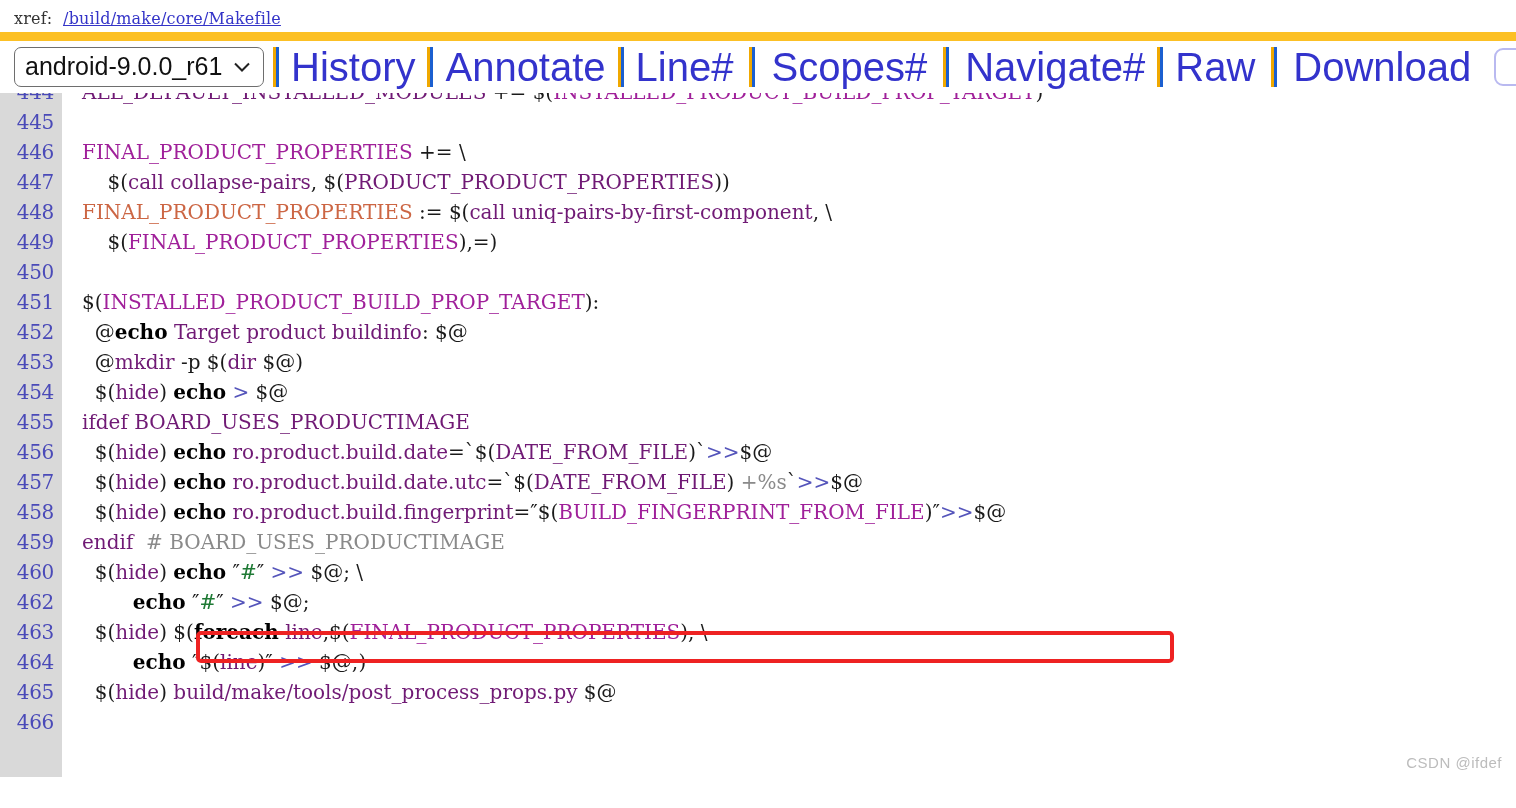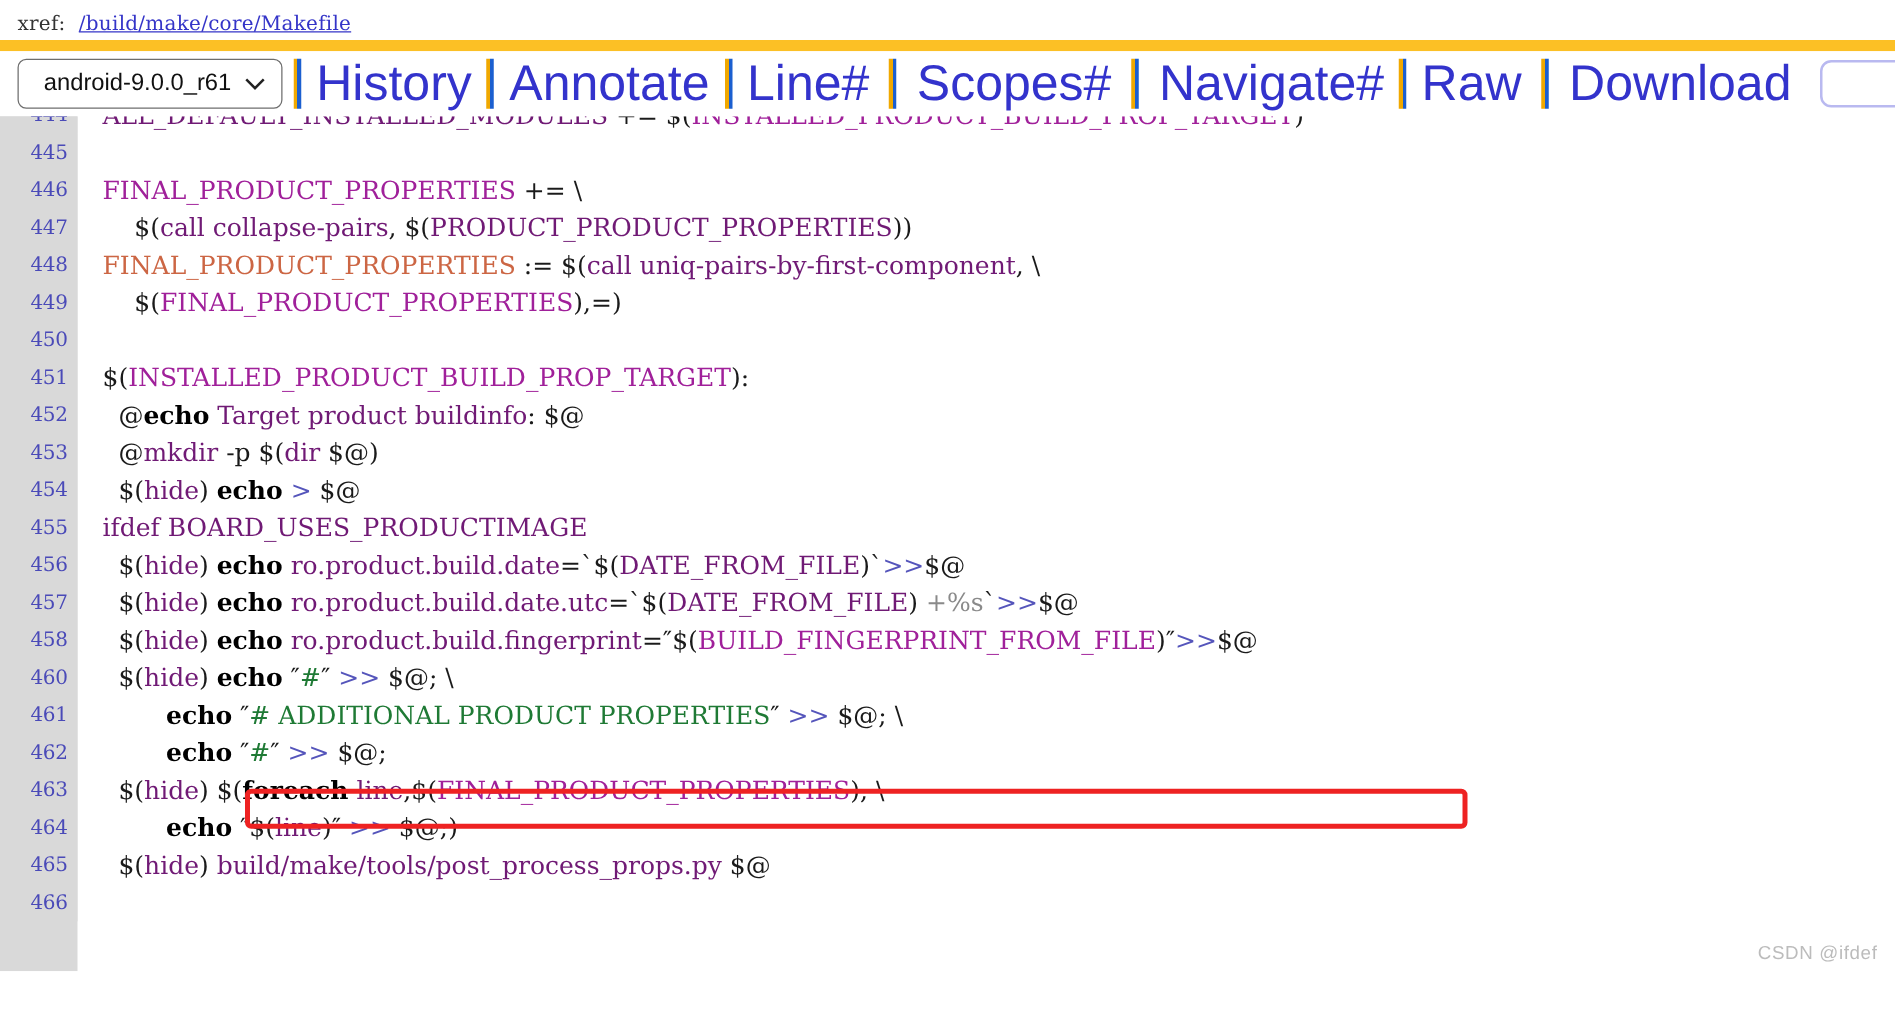--- a/index.html
+++ b/index.html
@@ -38,26 +38,26 @@
     align-items: center;
     height: 52px;
     padding-left: 14px;
     white-space: nowrap;
     background: #ffffff;
   }
   .proj-select {
     appearance: none;
     -webkit-appearance: none;
     font-family: "Liberation Sans", sans-serif;
-    font-size: 19px;
+    font-size: 25px;
     color: #111;
     background: #ffffff;
     border: 1.5px solid #6e6e6e;
     border-radius: 7px;
-    padding: 3px 40px 4px 20px;
+    padding: 3px 40px 4px 10px;
     line-height: 1.15;
     height: 40px;
     box-sizing: border-box;
     position: relative;
   }
   .select-wrap { position: relative; display: inline-block; }
   .select-wrap .chev {
     position: absolute;
     right: 13px; top: 50%;
     transform: translateY(-50%);
@@ -122,21 +122,21 @@
   }
   .ln {
     width: 62px;
     min-width: 62px;
     text-align: right;
     padding-right: 8px;
     box-sizing: border-box;
     color: #4a4ab8;
     background: #d9d9d9;
     font-family: "DejaVu Serif", "Liberation Serif", serif;
-    font-size: 16px;
+    font-size: 20px;
     letter-spacing: -0.3px;
     user-select: none;
   }
   .code {
     padding-left: 20px;
     flex: 1 1 auto;
     color: #111111;
   }
 
   
@@ -229,22 +229,22 @@
       <div class="line"><span class="ln">449</span><span class="code"><span class="c-plain">    </span><span class="c-plain">$(</span><span class="c-var">FINAL_PRODUCT_PROPERTIES</span><span class="c-plain">),=)</span></span></div>
       <div class="line"><span class="ln">450</span><span class="code"></span></div>
       <div class="line"><span class="ln">451</span><span class="code"><span class="c-plain">$(</span><span class="c-var">INSTALLED_PRODUCT_BUILD_PROP_TARGET</span><span class="c-plain">):</span></span></div>
       <div class="line"><span class="ln">452</span><span class="code"><span class="c-plain">  @</span><span class="c-kw">echo</span><span class="c-plain"> </span><span class="c-blue">Target product buildinfo</span><span class="c-plain">: $@</span></span></div>
       <div class="line"><span class="ln">453</span><span class="code"><span class="c-plain">  @</span><span class="c-blue">mkdir</span><span class="c-plain"> -p </span><span class="c-plain">$(</span><span class="c-blue">dir</span><span class="c-plain"> $@)</span></span></div>
       <div class="line"><span class="ln">454</span><span class="code"><span class="c-plain">  </span><span class="c-plain">$(</span><span class="c-blue">hide</span><span class="c-plain">) </span><span class="c-kw">echo</span><span class="c-plain"> </span><span class="c-dim">&gt;</span><span class="c-plain"> $@</span></span></div>
       <div class="line"><span class="ln">455</span><span class="code"><span class="c-blue">ifdef</span><span class="c-plain"> </span><span class="c-blue">BOARD_USES_PRODUCTIMAGE</span></span></div>
       <div class="line"><span class="ln">456</span><span class="code"><span class="c-plain">  </span><span class="c-plain">$(</span><span class="c-blue">hide</span><span class="c-plain">) </span><span class="c-kw">echo</span><span class="c-plain"> </span><span class="c-blue">ro.product.build.date</span><span class="c-plain">=`</span><span class="c-plain">$(</span><span class="c-blue">DATE_FROM_FILE</span><span class="c-plain">)`</span><span class="c-dim">&gt;&gt;</span><span class="c-plain">$@</span></span></div>
       <div class="line"><span class="ln">457</span><span class="code"><span class="c-plain">  </span><span class="c-plain">$(</span><span class="c-blue">hide</span><span class="c-plain">) </span><span class="c-kw">echo</span><span class="c-plain"> </span><span class="c-blue">ro.product.build.date.utc</span><span class="c-plain">=`</span><span class="c-plain">$(</span><span class="c-blue">DATE_FROM_FILE</span><span class="c-plain">) </span><span class="c-gray">+%s</span><span class="c-plain">`</span><span class="c-dim">&gt;&gt;</span><span class="c-plain">$@</span></span></div>
       <div class="line"><span class="ln">458</span><span class="code"><span class="c-plain">  </span><span class="c-plain">$(</span><span class="c-blue">hide</span><span class="c-plain">) </span><span class="c-kw">echo</span><span class="c-plain"> </span><span class="c-blue">ro.product.build.fingerprint</span><span class="c-plain">=″</span><span class="c-plain">$(</span><span class="c-var">BUILD_FINGERPRINT_FROM_FILE</span><span class="c-plain">)″</span><span class="c-dim">&gt;&gt;</span><span class="c-plain">$@</span></span></div>
+      <div class="line"><span class="ln">459</span><span class="code"><span class="c-blue">endif</span><span class="c-plain">  </span><span class="c-gray"># BOARD_USES_PRODUCTIMAGE</span></span></div>
       <div class="line"><span class="ln">460</span><span class="code"><span class="c-plain">  </span><span class="c-plain">$(</span><span class="c-blue">hide</span><span class="c-plain">) </span><span class="c-kw">echo</span><span class="c-plain"> ″</span><span class="c-green">#</span><span class="c-plain">″ </span><span class="c-dim">&gt;&gt;</span><span class="c-plain"> $@; \</span></span></div>
-      <div class="line"><span class="ln">461</span><span class="code"><span class="c-plain">        </span><span class="c-kw">echo</span><span class="c-plain"> ″</span><span class="c-green"># ADDITIONAL PRODUCT PROPERTIES</span><span class="c-plain">″ </span><span class="c-dim">&gt;&gt;</span><span class="c-plain"> $@; \</span></span></div>
       <div class="line"><span class="ln">462</span><span class="code"><span class="c-plain">        </span><span class="c-kw">echo</span><span class="c-plain"> ″</span><span class="c-green">#</span><span class="c-plain">″ </span><span class="c-dim">&gt;&gt;</span><span class="c-plain"> $@;</span></span></div>
       <div class="line"><span class="ln">463</span><span class="code"><span class="c-plain">  </span><span class="c-plain">$(</span><span class="c-blue">hide</span><span class="c-plain">) </span><span class="c-plain">$(</span><span class="c-kw">foreach</span><span class="c-plain"> </span><span class="c-blue">line</span><span class="c-plain">,</span><span class="c-plain">$(</span><span class="c-var">FINAL_PRODUCT_PROPERTIES</span><span class="c-plain">), \</span></span></div>
       <div class="line"><span class="ln">464</span><span class="code"><span class="c-plain">        </span><span class="c-kw">echo</span><span class="c-plain"> ″</span><span class="c-plain">$(</span><span class="c-blue">line</span><span class="c-plain">)″ </span><span class="c-dim">&gt;&gt;</span><span class="c-plain"> $@;)</span></span></div>
       <div class="line"><span class="ln">465</span><span class="code"><span class="c-plain">  </span><span class="c-plain">$(</span><span class="c-blue">hide</span><span class="c-plain">) </span><span class="c-blue">build/make/tools/post_process_props.py</span><span class="c-plain"> $@</span></span></div>
       <div class="line"><span class="ln">466</span><span class="code"></span></div>
     </div>
   <div class="red-box"></div>
   <div class="watermark">CSDN @ifdef</div>
 </div>
 

